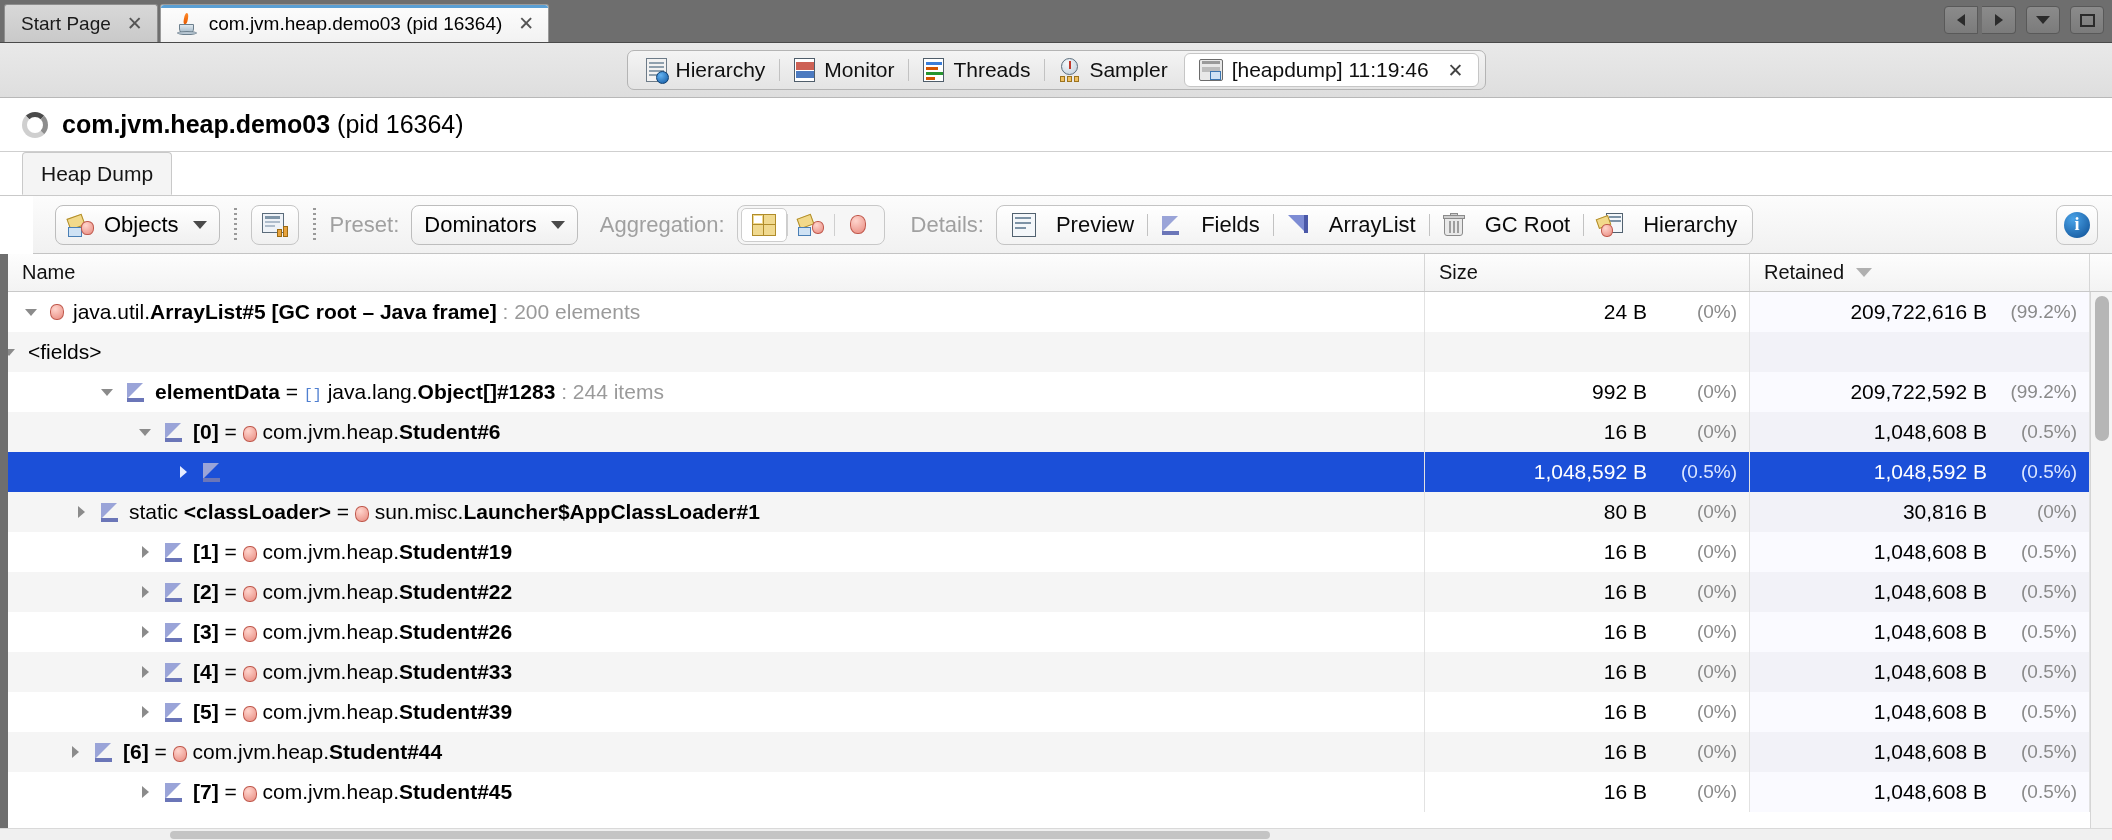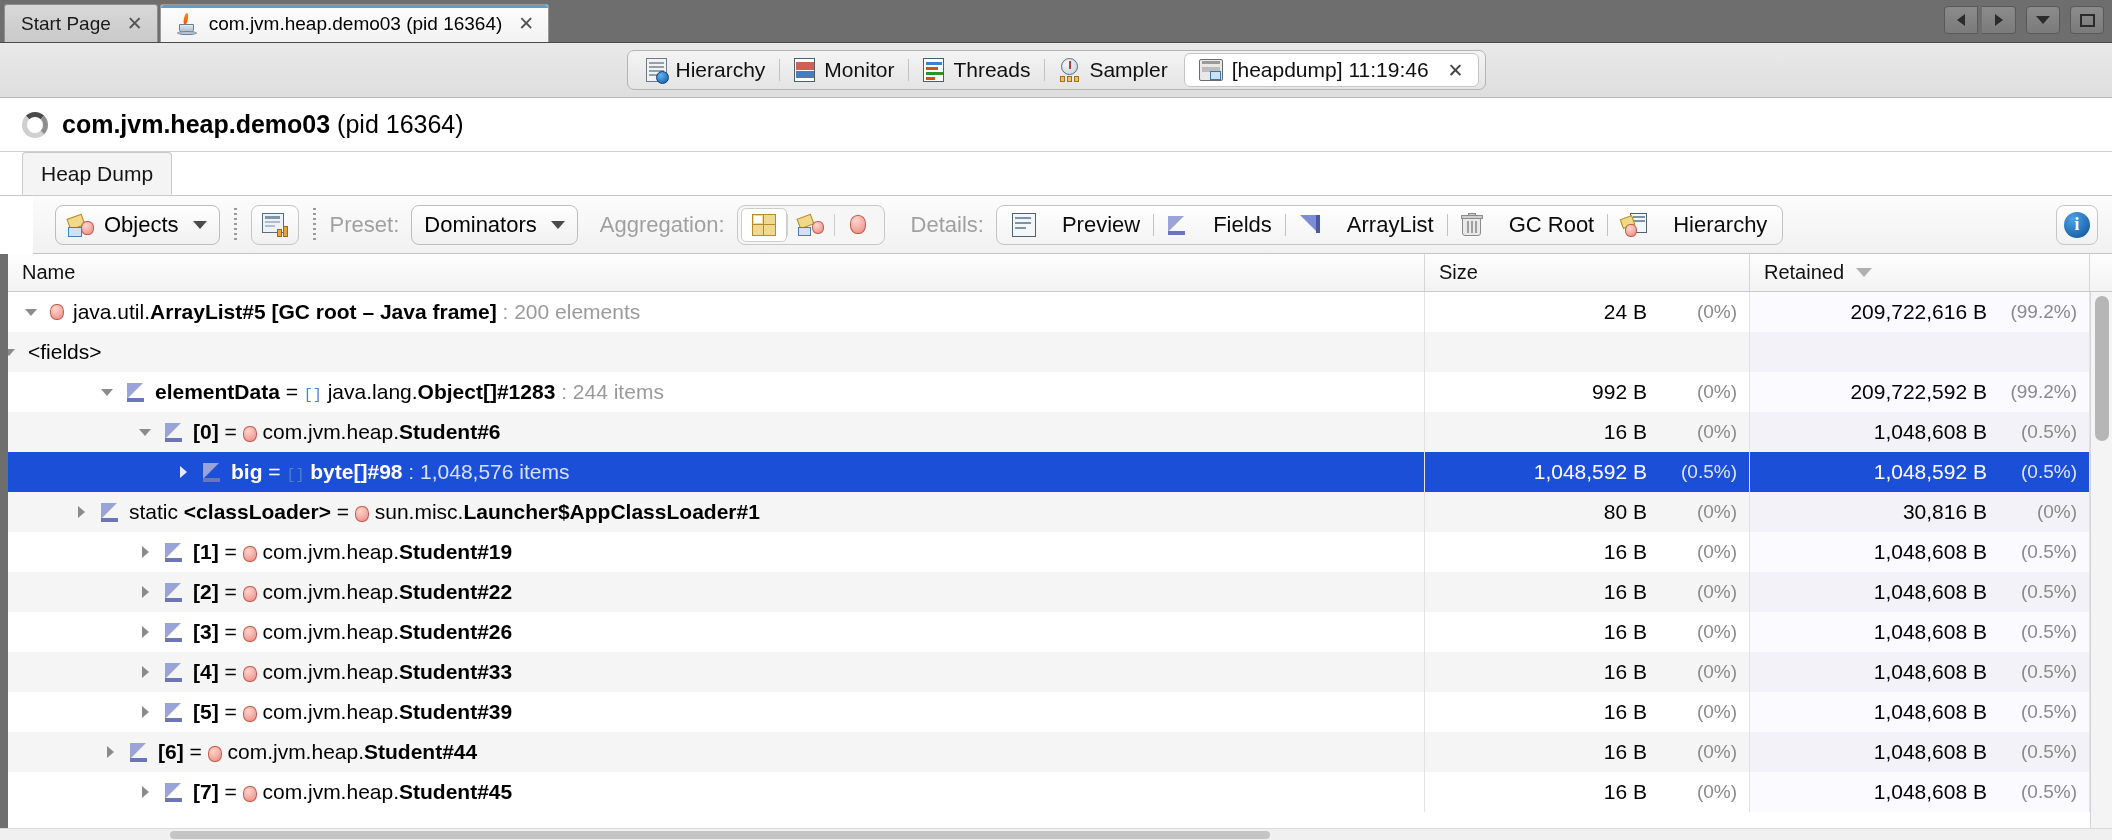--- a/index.html
+++ b/index.html
@@ -235,21 +235,21 @@
   .segbtn.sel { background:#ffffff; border:1px solid #cdcdcd; }
   .segsep { width:1px;height:22px;background:#cfcfcf; }
 
   .detgroup {
     display:flex; align-items:center;
     background: linear-gradient(180deg,#ffffff,#f3f3f3);
     border:1px solid #c4c4c4; border-radius:8px;
     height: 40px; padding: 0 2px;
   }
   .detitem {
-    display:flex;align-items:center;gap:26px;
+    display:flex;align-items:center;gap:20px;
     padding: 0 13px; height:34px;
     font-size: 22px; color:#0b0b0b; cursor:pointer; white-space:nowrap;
   }
   .info-btn {
     width: 42px;height:40px; margin-left:auto;
     background: linear-gradient(180deg,#ffffff,#f1f1f1);
     border:1px solid #c6c6c6;border-radius:8px;
     display:flex;align-items:center;justify-content:center;cursor:pointer;
   }
   .info-circ {
@@ -669,21 +669,20 @@
         <div class="cell-name" style="padding-left: 174px;">
           <span class="twisty">
             <span class="chev-r"></span>
           </span>
           <span style="width: 10px; flex: 0 0 auto;"></span>
           <span class="field-ico">
             <span class="arw"></span>
             <span class="bar"></span>
           </span>
           <span style="width: 9px; flex: 0 0 auto;"></span>
-          <span style="white-space: nowrap;"><span class="nm-bold">big</span><span> = </span><span class="arr-ico">[]</span>&nbsp;<span class="nm-bold">byte[]#98</span><span class="nm-grey"> : 1,048,576 items</span></span>
         </div>
         <div class="cell-num">
           <span>1,048,592 B</span>
           <span class="pct">(0.5%)</span>
         </div>
         <div class="cell-num retained">
           <span>1,048,592 B</span>
           <span class="pct">(0.5%)</span>
         </div>
       </div>
@@ -813,21 +812,21 @@
         <div class="cell-num">
           <span>16 B</span>
           <span class="pct">(0%)</span>
         </div>
         <div class="cell-num retained">
           <span>1,048,608 B</span>
           <span class="pct">(0.5%)</span>
         </div>
       </div>
       <div class="trow alt">
-        <div class="cell-name" style="padding-left: 101px;">
+        <div class="cell-name" style="padding-left: 66px;">
           <span class="twisty">
             <span class="chev-r"></span>
           </span>
           <span style="width: 10px; flex: 0 0 auto;"></span>
           <span class="field-ico">
             <span class="arw"></span>
             <span class="bar"></span>
           </span>
           <span style="width: 9px; flex: 0 0 auto;"></span>
           <span style="white-space: nowrap;"><span class="nm-bold">[6]</span><span> = </span><span class="obj-dot" style="display:inline-block;vertical-align:-3px"></span>&nbsp;<span>com.jvm.heap.</span><span class="nm-bold">Student#44</span></span>

